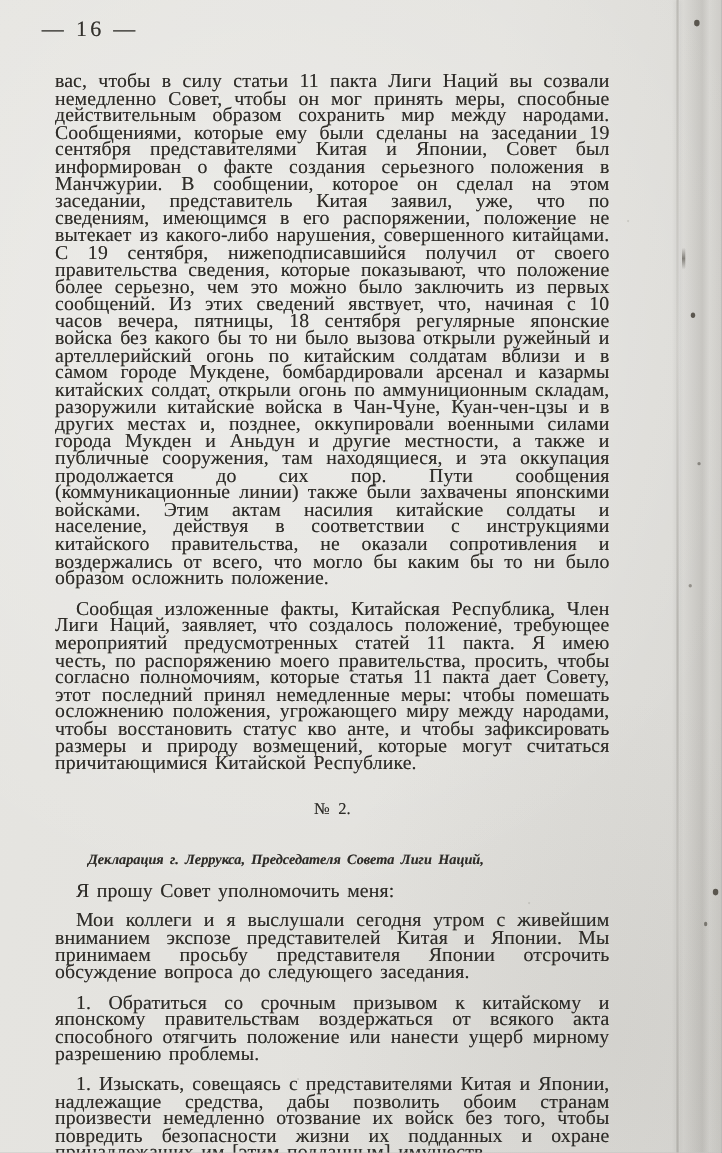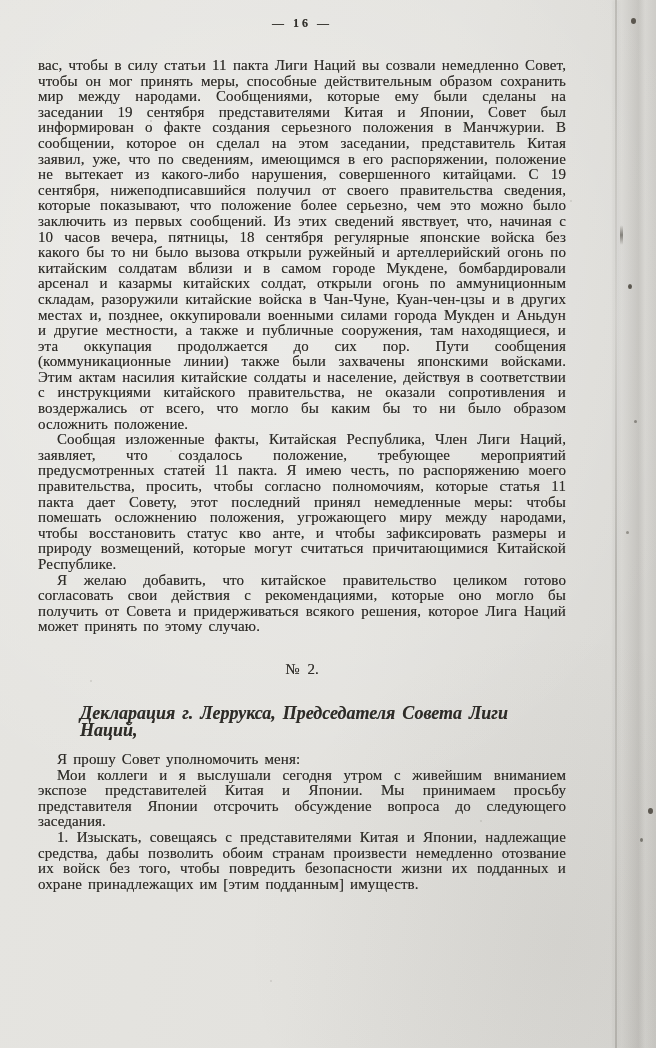--- a/index.html
+++ b/index.html
@@ -20,50 +20,48 @@
     font-family: "Liberation Serif", "DejaVu Serif", serif;
     color: #2e2c28;
   }
   .content {
     position: absolute;
     left: 38px;
     top: 12px;
     width: 528px;
   }
   .pagenum {
-    text-align: center;
-    font-size: 12px;
+    font-size: 20px;
     letter-spacing: 3px;
     margin: 4px 0 27px 0;
     color: #34322d;
     text-shadow: 0 0 0.5px rgba(46,44,40,0.55);
-    font-weight: bold;
   }
   .body-text p {
-    margin: 0;
-    font-size: 15px;
+    margin: 12px;
+    font-size: 18px;
     line-height: 15.6px;
     text-align: justify;
     text-indent: 19px;
     word-spacing: 2.2px;
     letter-spacing: 0.1px;
     text-shadow: 0 0 0.5px rgba(46,44,40,0.55);
   }
   .body-text p.noindent { text-indent: 0; }
   .section-label {
     text-align: center;
     font-size: 15px;
     margin: 26px 0 27px 0;
     word-spacing: 4px;
     text-shadow: 0 0 0.5px rgba(46,44,40,0.55);
   }
   .doc-heading {
     font-style: italic;
     font-weight: bold;
-    font-size: 18px;
+    font-size: 13px;
     line-height: 17px;
     margin: 0 0 13px 0;
     word-spacing: 2.5px;
     text-shadow: 0 0 0.5px rgba(46,44,40,0.5);
   }
   .doc-heading .line1 { padding-left: 42px; }
   .doc-heading .line2 { padding-left: 0; }
 
   
   .crease {
@@ -123,32 +121,32 @@
 
   <div class="noise"></div>
 
   <div class="content">
 
     <div class="pagenum">— 16 —</div>
 
     <div class="body-text">
       <p class="noindent">вас, чтобы в силу статьи 11 пакта Лиги Наций вы созвали немедленно Совет, чтобы он мог принять меры, способные действительным образом сохранить мир между народами. Сообщениями, которые ему были сделаны на заседании 19 сентября представителями Китая и Японии, Совет был информирован о факте создания серьезного положения в Манчжурии. В сообщении, которое он сделал на этом заседании, представитель Китая заявил, уже, что по сведениям, имеющимся в его распоряжении, положение не вытекает из какого-либо нарушения, совершенного китайцами. С 19 сентября, нижеподписавшийся получил от своего правительства сведения, которые показывают, что положение более серьезно, чем это можно было заключить из первых сообщений. Из этих сведений явствует, что, начиная с 10 часов вечера, пятницы, 18 сентября регулярные японские войска без какого бы то ни было вызова открыли ружейный и артеллерийский огонь по китайским солдатам вблизи и в самом городе Мукдене, бомбардировали арсенал и казармы китайских солдат, открыли огонь по аммуниционным складам, разоружили китайские войска в Чан-Чуне, Куан-чен-цзы и в других местах и, позднее, оккупировали военными силами города Мукден и Аньдун и другие местности, а также и публичные сооружения, там находящиеся, и эта оккупация продолжается до сих пор. Пути сообщения (коммуникационные линии) также были захвачены японскими войсками. Этим актам насилия китайские солдаты и население, действуя в соответствии с инструкциями китайского правительства, не оказали сопротивления и воздержались от всего, что могло бы каким бы то ни было образом осложнить положение.</p>
       <p>Сообщая изложенные факты, Китайская Республика, Член Лиги Наций, заявляет, что создалось положение, требующее мероприятий предусмотренных статей 11 пакта. Я имею честь, по распоряжению моего правительства, просить, чтобы согласно полномочиям, которые статья 11 пакта дает Совету, этот последний принял немедленные меры: чтобы помешать осложнению положения, угрожающего миру между народами, чтобы восстановить статус кво анте, и чтобы зафиксировать размеры и природу возмещений, которые могут считаться причитающимися Китайской Республике.</p>
-      <p>Я желаю добавить, что китайское правительство целиком готово согласовать свои действия с рекомендациями, которые оно могло бы получить от Совета и придерживаться всякого решения, которое Лига Наций может принять по этому случаю.</p>
     </div>
 
     <div class="section-label">№ 2.</div>
 
     <div class="doc-heading">
       <div class="line1">Декларация г. Леррукса, Председателя Совета Лиги Наций,</div>
     </div>
 
     <div class="body-text">
       <p>Я прошу Совет уполномочить меня:</p>
       <p>Мои коллеги и я выслушали сегодня утром с живейшим вниманием экспозе представителей Китая и Японии. Мы принимаем просьбу представителя Японии отсрочить обсуждение вопроса до следующего заседания.</p>
+      <p>1. Обратиться со срочным призывом к китайскому и японскому правительствам воздержаться от всякого акта способного отягчить положение или нанести ущерб мирному разрешению проблемы.</p>
       <p>1. Изыскать, совещаясь с представителями Китая и Японии, надлежащие средства, дабы позволить обоим странам произвести немедленно отозвание их войск без того, чтобы повредить безопасности жизни их подданных и охране принадлежащих им [этим подданным] имуществ.</p>
     </div>
 
   </div>
 
   <div class="crease"></div>
   <div class="edge-band"></div>
 
   <div class="speck" style="left:631px; top:18px; width:5px; height:6px;"></div>
   <div class="smudge" style="left:620px; top:225px; width:3px; height:20px;"></div>

